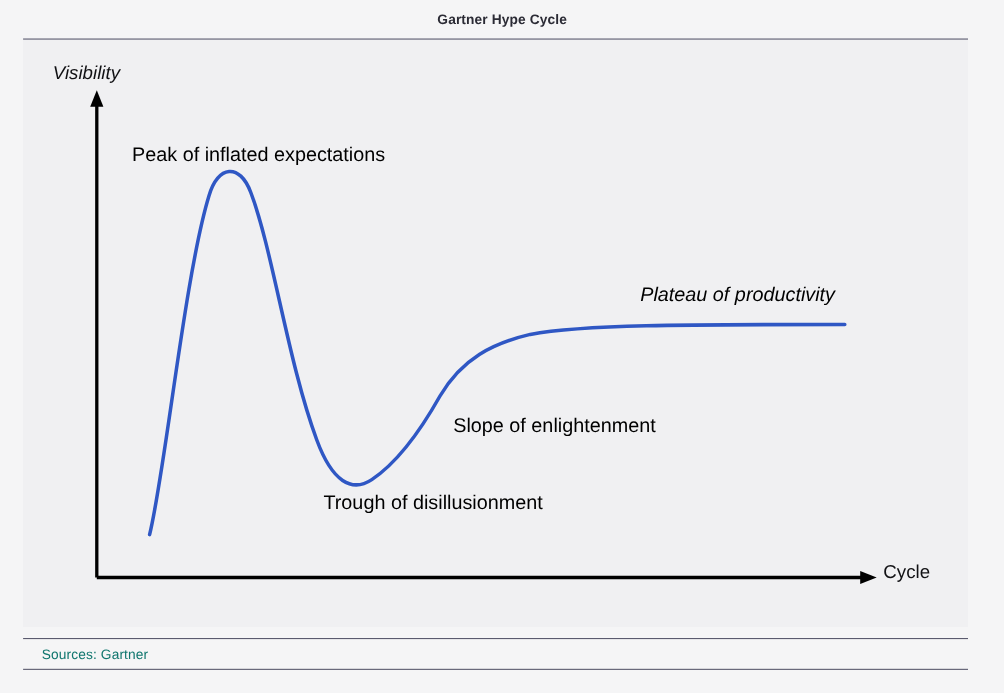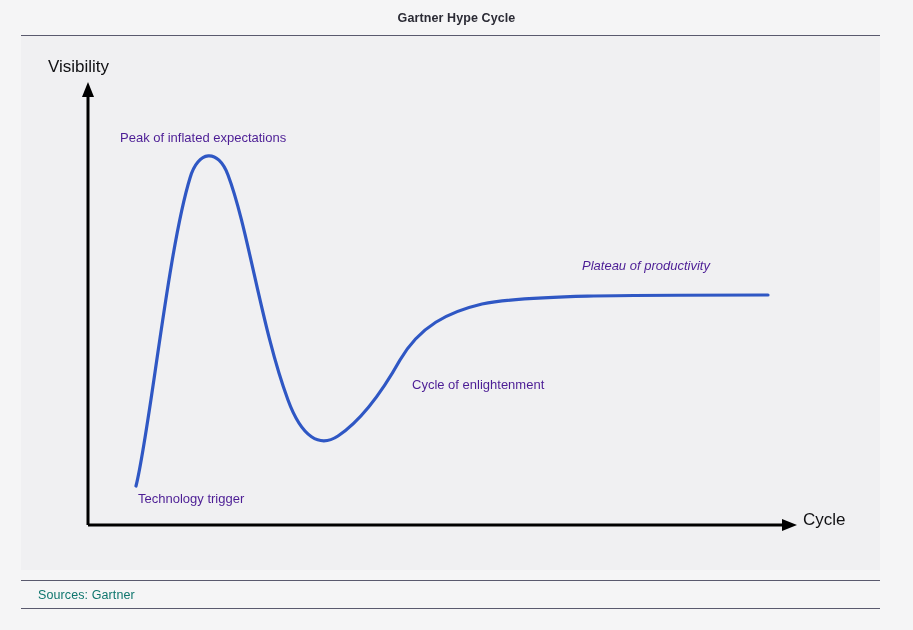--- a/index.html
+++ b/index.html
@@ -61,26 +61,26 @@
     top: 0;
     width: 913px;
     height: 630px;
   }
   .axis-label {
     position: absolute;
     font-size: 17px;
     color: #111114;
     white-space: nowrap;
   }
-  .label-visibility { left: 48px; top: 57px; }
+  .label-visibility { left: 48px; top: 57px; font-style: italic; }
   .label-time       { left: 803px; top: 510px; }
   .curve-label {
     position: absolute;
-    font-size: 13px;
-    color: #4c1d95;
+    font-size: 18px;
+    color: #000000;
     white-space: nowrap;
   }
   .lbl-peak     { left: 120px; top: 130px; }
   .lbl-trough   { left: 294px; top: 447px; }
   .lbl-slope    { left: 412px; top: 377px; }
   .lbl-plateau  { left: 582px; top: 258px; font-style: italic; }
   .lbl-trigger  { left: 138px; top: 491px; }
 </style>
 </head>
 <body>
@@ -112,24 +112,24 @@
   </svg>
 
   <div class="axis-label label-visibility">Visibility</div>
 
   <div class="axis-label label-time">Cycle</div>
 
   <div class="curve-label lbl-peak">Peak of inflated expectations</div>
 
   <div class="curve-label lbl-plateau">Plateau of productivity</div>
 
-  <div class="curve-label lbl-slope">Cycle of enlightenment</div>
+  <div class="curve-label lbl-slope">Slope of enlightenment</div>
 
+  <div class="curve-label lbl-trough">Trough of disillusionment</div>
 
-  <div class="curve-label lbl-trigger">Technology trigger</div>
 
   <div class="rule rule-src-a"></div>
 
   <div class="source-note">Sources: Gartner</div>
 
   <div class="rule rule-src-b"></div>
 
 </div>
 
 </body></html>

